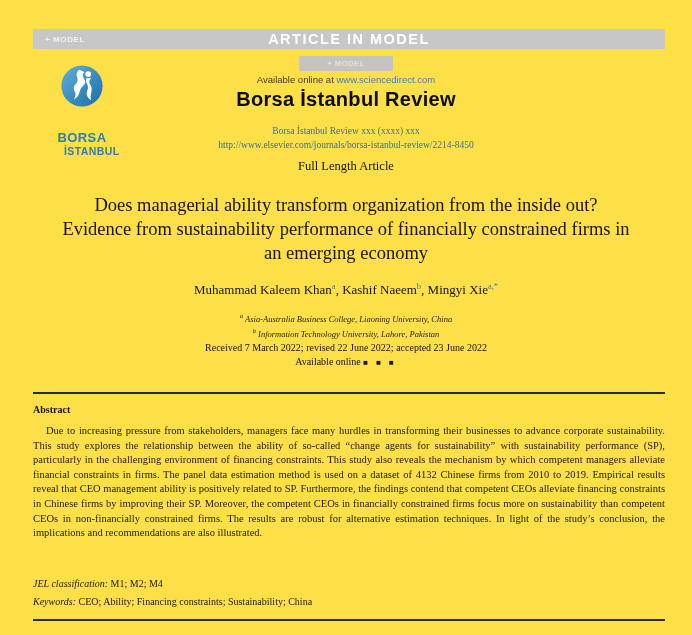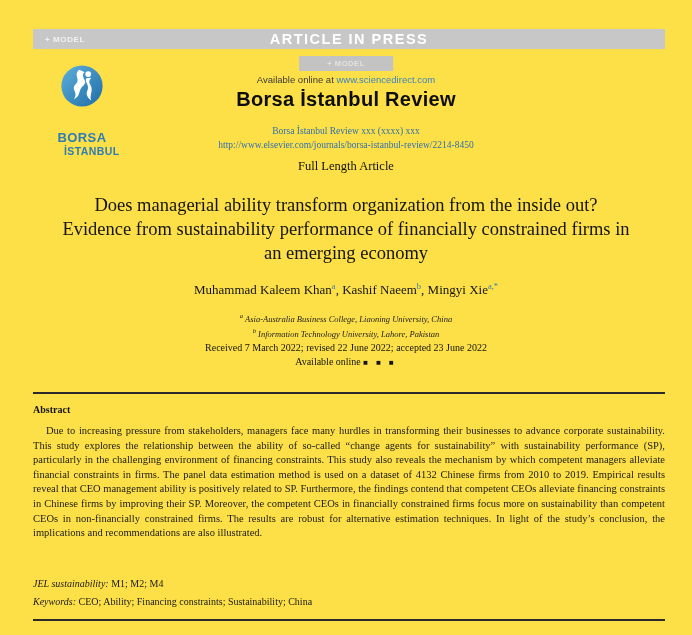--- a/index.html
+++ b/index.html
@@ -59,21 +59,21 @@
   .kw{position:absolute;left:33px;top:596px;font-size:10px;color:#1a1a1a;}
   .ital{font-style:italic;}
 </style>
 </head>
 <body>
 
 <div class="page">
 
   <div class="topbar">
     <span class="model">+ MODEL</span>
-    <span class="aip">ARTICLE IN PRESS</span>
+    <span class="aip">ARTICLE IN MODEL</span>
   </div>
 
   <div class="model-badge">+ MODEL</div>
 
   <div class="logo">
     <svg viewBox="0 0 48 48">
       <defs>
         <linearGradient id="g" x1="0" y1="0" x2="1" y2="1">
           <stop offset="0" stop-color="#5fb0dc"></stop>
           <stop offset="1" stop-color="#1e6ca6"></stop>
@@ -118,21 +118,21 @@
 
   <div class="rule top"></div>
 
   <div class="abs-head">Abstract</div>
 
   <div class="abs-text">
     <p class="first">Due to increasing pressure from stakeholders, managers face many hurdles in transforming their businesses to advance corporate sustainability. This study explores the relationship between the ability of so-called “change agents for sustainability” with sustainability performance (SP), particularly in the challenging environment of financing constraints. This study also reveals the mechanism by which competent managers alleviate financial constraints in firms. The panel data estimation method is used on a dataset of 4132 Chinese firms from 2010 to 2019. Empirical results reveal that CEO management ability is positively related to SP. Furthermore, the findings contend that competent CEOs alleviate financing constraints in Chinese firms by improving their SP. Moreover, the competent CEOs in financially constrained firms focus more on sustainability than competent CEOs in non-financially constrained firms. The results are robust for alternative estimation techniques. In light of the study’s conclusion, the implications and recommendations are also illustrated.</p>
   </div>
 
   <div class="jel">
-    <span class="ital">JEL sustainability:</span><span> M1; M2; M4</span>
+    <span class="ital">JEL classification:</span><span> M1; M2; M4</span>
   </div>
 
   <div class="kw">
     <span class="ital">Keywords:</span><span> CEO; Ability; Financing constraints; Sustainability; China</span>
   </div>
 
   <div class="rule bottom"></div>
 
 </div>
 

